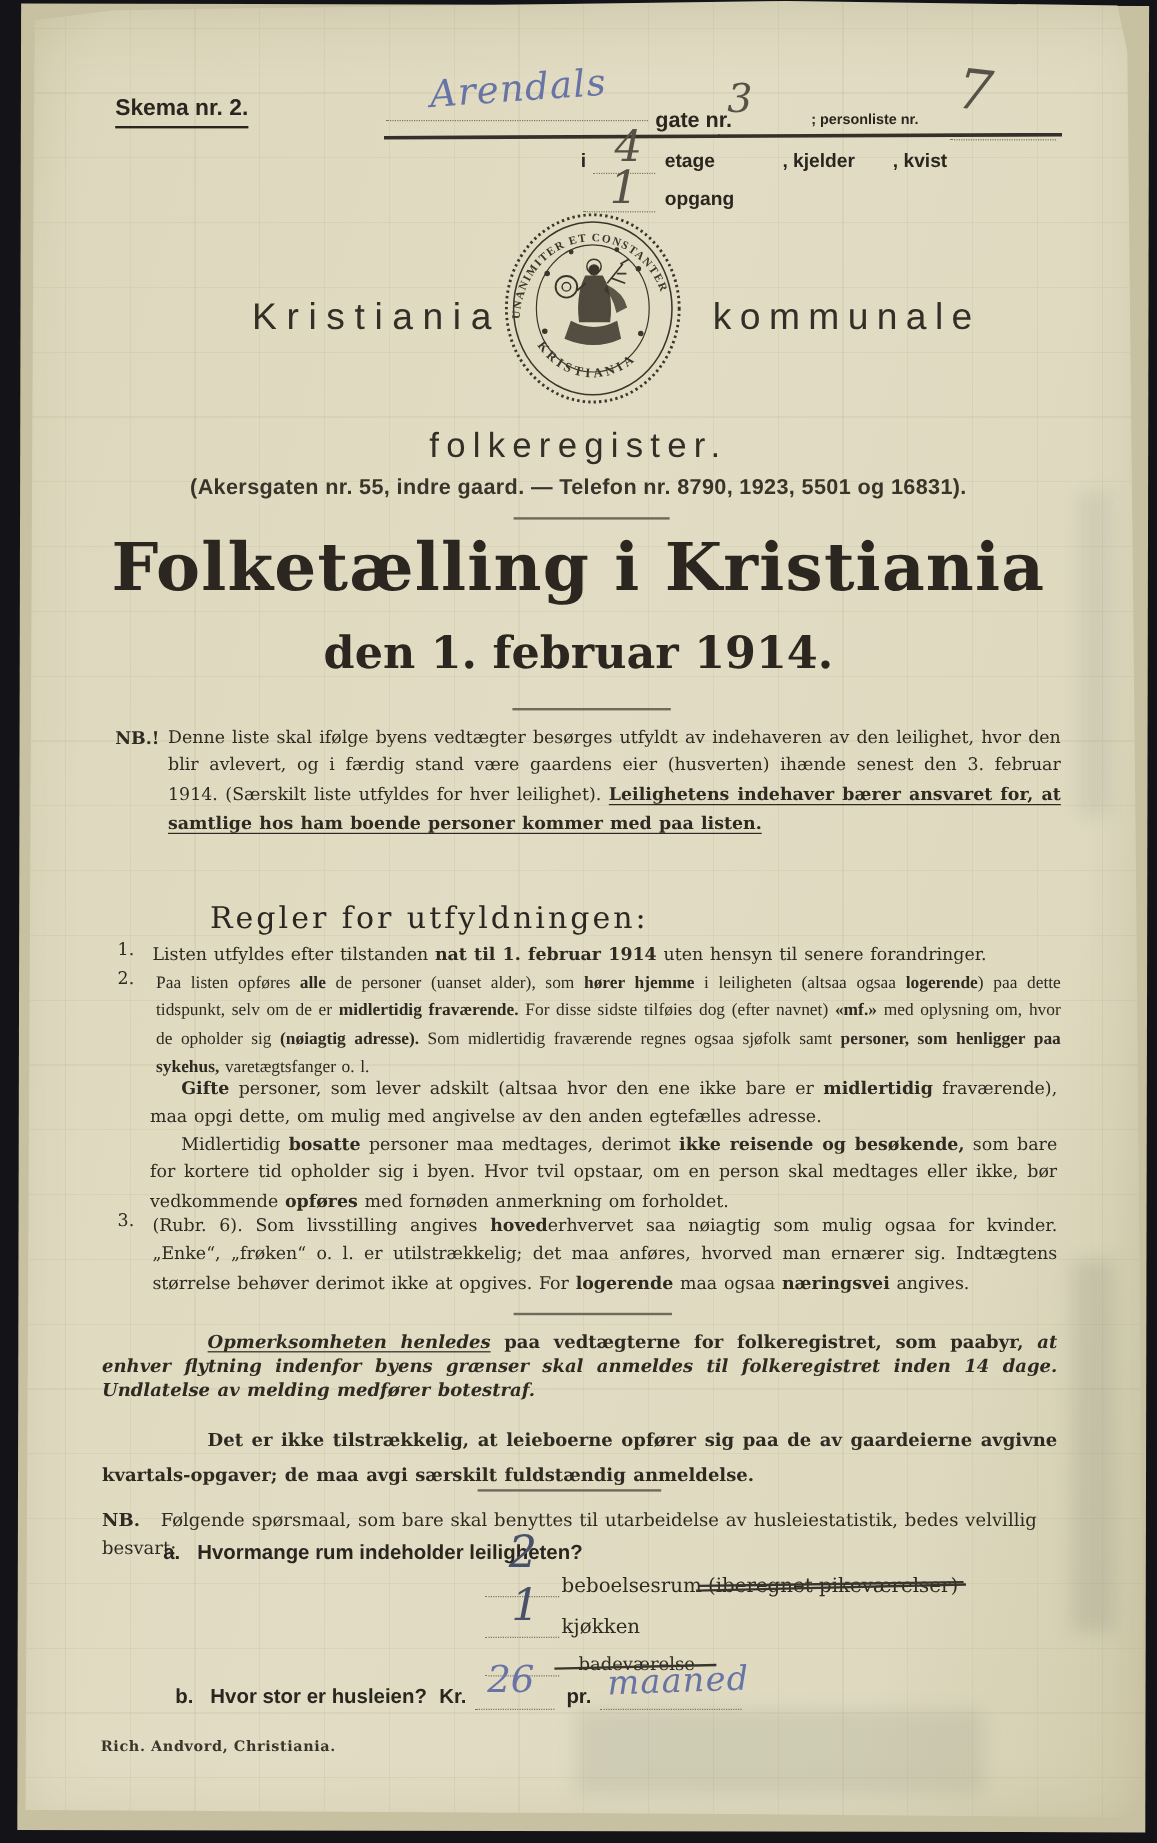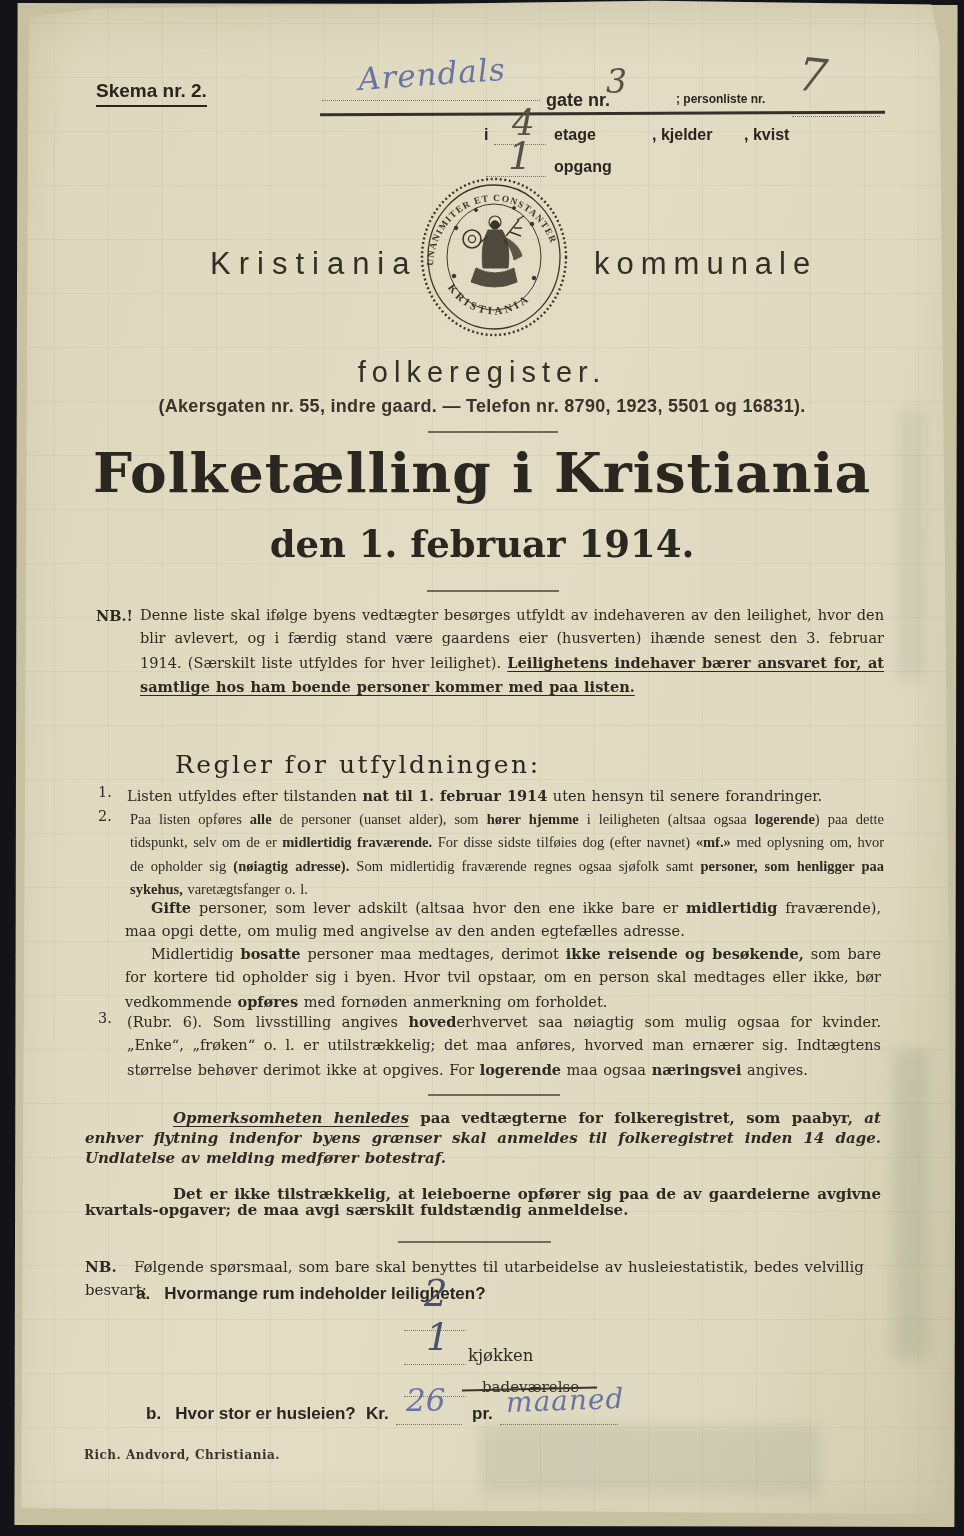--- a/index.html
+++ b/index.html
@@ -176,38 +176,41 @@
     <div class="rule-num" style="top:1010px;">3.</div>
     <div class="abs body-txt just" style="left:127px;top:1010px;width:754px;">
       <span>(Rubr. 6).  Som livsstilling angives </span><span class="b">hoved</span><span>erhvervet saa nøiagtig som mulig ogsaa for kvinder.  „Enke“, „frøken“ o. l. er utilstrækkelig; det maa anføres, hvorved man ernærer sig.  Indtægtens størrelse behøver derimot ikke at opgives.  For </span><span class="b">logerende</span><span> maa ogsaa </span><span class="b">næringsvei</span><span> angives.</span>
     </div>
 
     <div class="divider" style="left:428px;top:1094px;width:132px;"></div>
 
     <div class="abs just" style="left:85px;top:1108px;width:796px;text-indent:88px;font-size:15px;line-height:20px;word-spacing:1px;">
       <span class="b i u">Opmerksomheten henledes</span><span class="b"> paa vedtægterne for folkeregistret, som paabyr, </span><span class="b i">at enhver flytning indenfor byens grænser skal anmeldes til folkeregistret inden 14 dage.  Undlatelse av melding medfører botestraf.</span>
     </div>
-    <div class="abs just b" style="left:85px;top:1186px;width:796px;text-indent:88px;font-size:15px;line-height:16px;word-spacing:1px;">
+    <div class="abs just b" style="left:85px;top:1186px;width:796px;text-indent:88px;font-size:15px;line-height:29px;word-spacing:1px;">
       <span>Det er ikke tilstrækkelig, at leieboerne opfører sig paa de av gaardeierne avgivne kvartals-opgaver; de maa avgi særskilt fuldstændig anmeldelse.</span>
     </div>
 
     <div class="divider" style="left:398px;top:1241px;width:153px;"></div>
 
     <div class="abs body-txt" style="left:85px;top:1256px;width:796px;font-size:15px;">
       <span class="b">NB.</span>&nbsp;&nbsp;
       <span>Følgende spørsmaal, som bare skal benyttes til utarbeidelse av husleiestatistik, bedes velvillig besvart:</span>
     </div>
 
     <div class="abs label-bold" style="left:136px;top:1284px;font-size:17px;">
       <span>a.</span>&nbsp;&nbsp;
       <span>Hvormange rum indeholder leiligheten?</span>
     </div>
 
     <div class="abs hw hw-ink" style="left:424px;top:1272px;font-size:37px;"><span>2</span></div>
     <div class="abs dotted" style="left:404px;top:1330px;width:62px;"></div>
+    <div class="abs serif" style="left:468px;top:1312px;font-size:16.5px;">
+      <span>beboelsesrum </span><span class="strike strike2">(iberegnet pikeværelser)</span>
+    </div>
 
     <div class="abs hw hw-ink" style="left:426px;top:1316px;font-size:37px;"><span>1</span></div>
     <div class="abs dotted" style="left:404px;top:1364px;width:62px;"></div>
     <div class="abs serif" style="left:468px;top:1346px;font-size:16.5px;">
       <span>kjøkken</span>
     </div>
 
     <div class="abs dotted" style="left:404px;top:1396px;width:62px;"></div>
     <div class="abs serif" style="left:468px;top:1378px;font-size:15px;">
       <span class="strike" style="padding:0 14px;">badeværelse</span>

